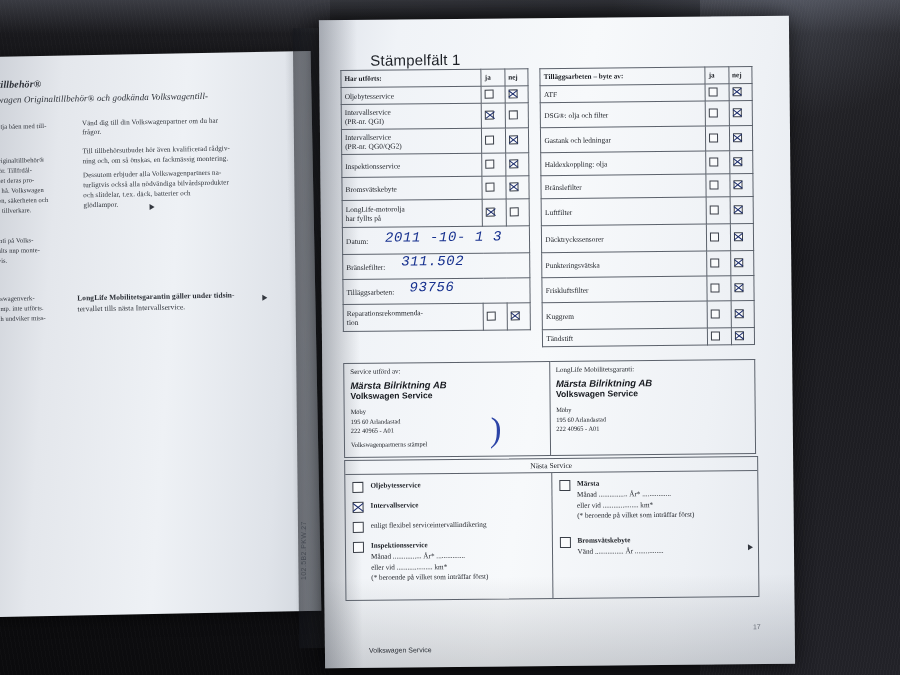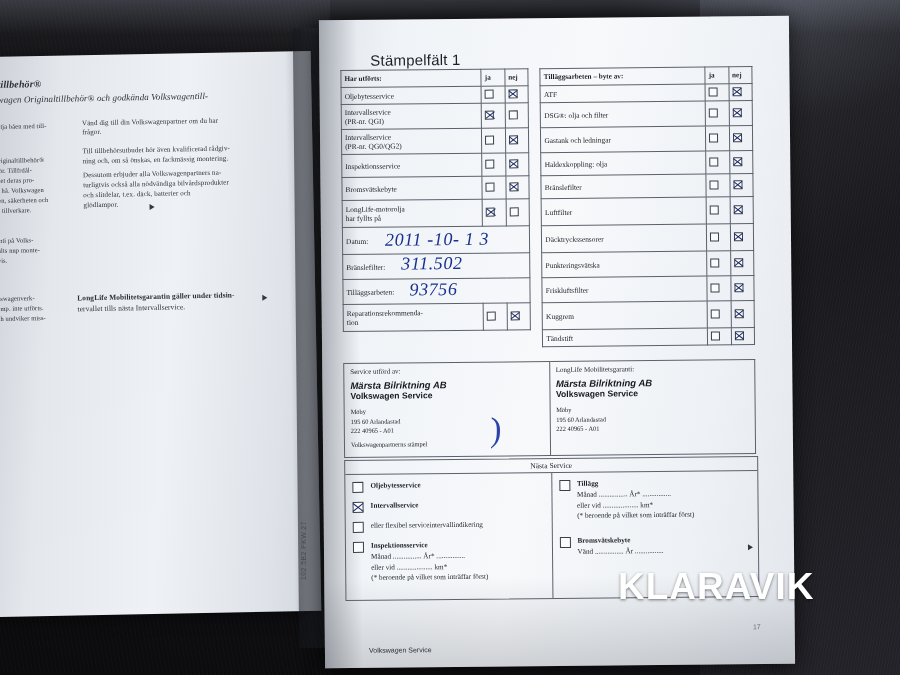--- a/index.html
+++ b/index.html
@@ -153,24 +153,24 @@
     content: "";
     position: absolute;
     left: -1.5px; top: 3px;
     width: 10.5px; height: 1.1px;
     background: #1a2b6b;
   }
   .chk.x::before { transform: rotate(38deg); }
   .chk.x::after  { transform: rotate(-38deg); }
 
   .hand {
-    font-family: Liberation Serif, serif;
+    font-family: Liberation Mono, monospace;
     color: #17318f;
     font-style: italic;
-    font-size: 18px;
+    font-size: 14px;
     letter-spacing: 0.6px;
   }
 
   
   .svc-wrap {
     position: absolute;
     left: 21px; top: 343px;
     width: 412px; height: 95px;
     display: flex;
     font-family: "Liberation Sans", sans-serif;
@@ -513,40 +513,40 @@
             <span class="ntxt"><b>Oljebytesservice</b></span>
           </div>
 
           <div class="nrow">
             <span class="nbox x"></span>
             <span class="ntxt"><b>Intervallservice</b></span>
           </div>
 
           <div class="nrow">
             <span class="nbox"></span>
-            <span class="ntxt">eller flexibel serviceintervallindikering</span>
+            <span class="ntxt">enligt flexibel serviceintervallindikering</span>
           </div>
 
           <div class="nrow">
             <span class="nbox"></span>
             <span class="ntxt">
               <b>Inspektionsservice</b><br>
               <span>Månad ................ År* ................</span><br>
               <span>eller vid .................... km*</span><br>
               <span>(* beroende på vilket som inträffar först)</span>
             </span>
           </div>
 
         </div>
         <div class="next-col right">
 
           <div class="nrow">
             <span class="nbox"></span>
             <span class="ntxt">
-              <b>Tillägg</b><br>
+              <b>Märsta</b><br>
               <span>Månad ................ År* ................</span><br>
               <span>eller vid .................... km*</span><br>
               <span>(* beroende på vilket som inträffar först)</span>
             </span>
           </div>
 
           <div class="nrow" style="margin-top:14px;">
             <span class="nbox"></span>
             <span class="ntxt">
               <b>Bromsvätskebyte</b><br>
@@ -557,15 +557,14 @@
         </div>
       </div>
     </div>
 
     <div class="arrow" style="left:424px; top:528px;"></div>
 
     <div class="rp-foot">Volkswagen Service</div>
     <div class="rp-pageno">17</div>
   </div>
 
-  <div class="wm">KLARAVIK</div>
 
 </div>
 
 </body></html>

